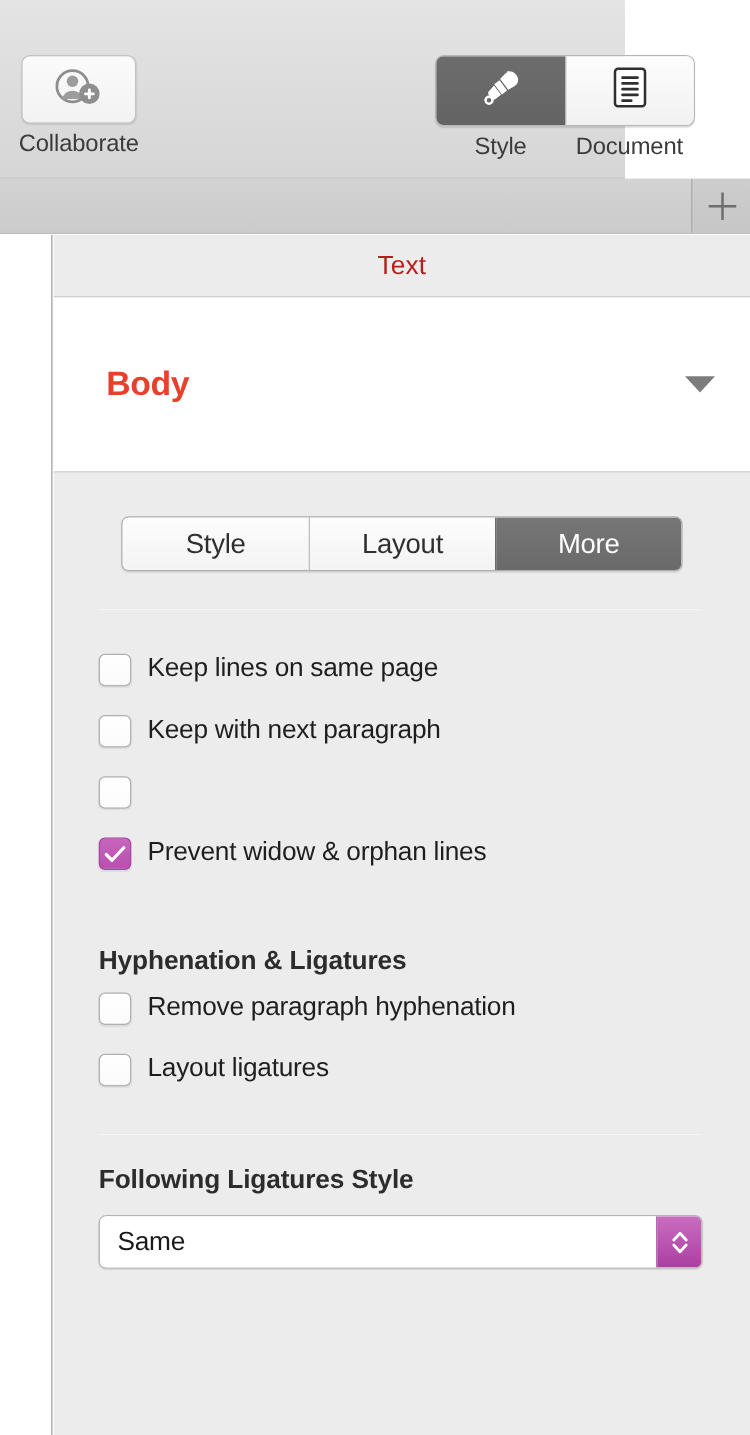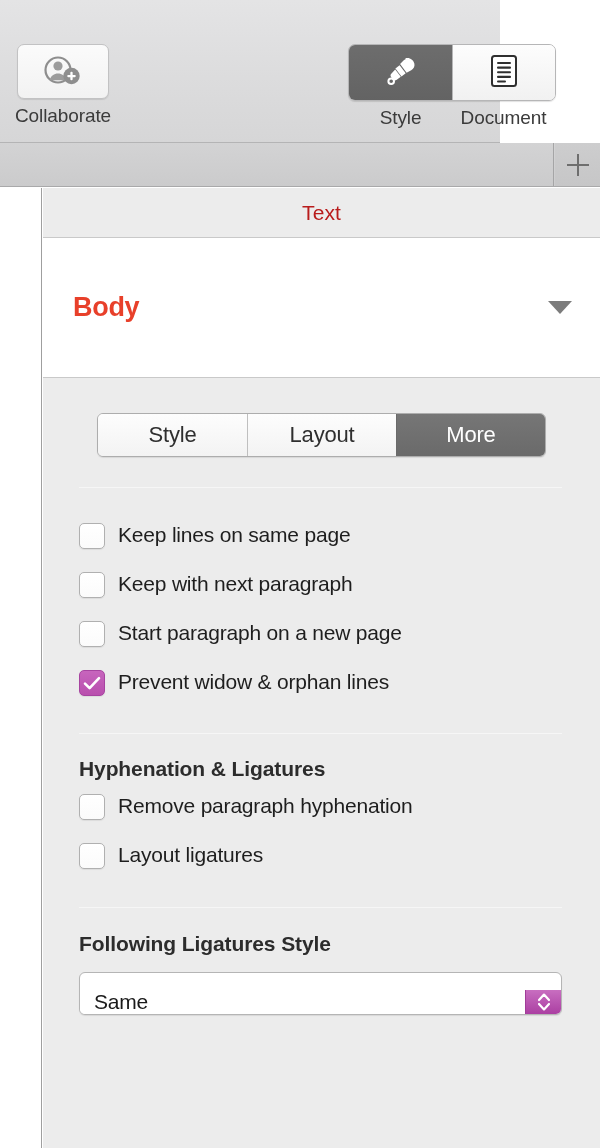--- a/index.html
+++ b/index.html
@@ -153,21 +153,21 @@
     letter-spacing: 0.1px;
   }
 
   
   .style-row {
     height: 140px;
     background: #ffffff;
     border-bottom: 1px solid #c9c9c9;
     display: flex;
     align-items: center;
-    padding: 0 28px 0 30px;
+    padding: 0 28px 0 42px;
   }
   .style-name {
     font-size: 27px;
     font-weight: bold;
     color: #e8402a;
     letter-spacing: -0.3px;
     flex: 1;
   }
   .tri-down {
     width: 0; height: 0;
@@ -254,21 +254,20 @@
 
   
   .popup {
     height: 43px;
     display: flex;
     border: 1px solid #b5b5b5;
     border-radius: 6px;
     overflow: hidden;
     background: #ffffff;
     box-shadow: 0 1px 1px rgba(0,0,0,0.09);
-    align-items: flex-end;
   }
   .popup-value {
     flex: 1;
     display: flex;
     align-items: center;
     padding-left: 14px;
     font-size: 21px;
     color: #1a1a1a;
     letter-spacing: -0.2px;
     background: #ffffff;
@@ -384,21 +383,20 @@
           <div class="check-row">
             <span class="cbox"></span>
             <span class="check-label">Keep lines on same page</span>
           </div>
           <div class="check-row" style="margin-top:16px">
             <span class="cbox"></span>
             <span class="check-label">Keep with next paragraph</span>
           </div>
           <div class="check-row" style="margin-top:16px">
             <span class="cbox"></span>
-            <span class="check-label">Start paragraph on a new page</span>
           </div>
           <div class="check-row" style="margin-top:16px">
             <span class="cbox on">
               <svg width="18" height="15" viewBox="0 0 18 15">
                 <path d="M2 7.6 L6.6 12.2 L16 2.2" fill="none" stroke="#ffffff" stroke-width="2.6" stroke-linecap="round" stroke-linejoin="round"></path>
               </svg>
             </span>
             <span class="check-label">Prevent widow &amp; orphan lines</span>
           </div>
         </div>

